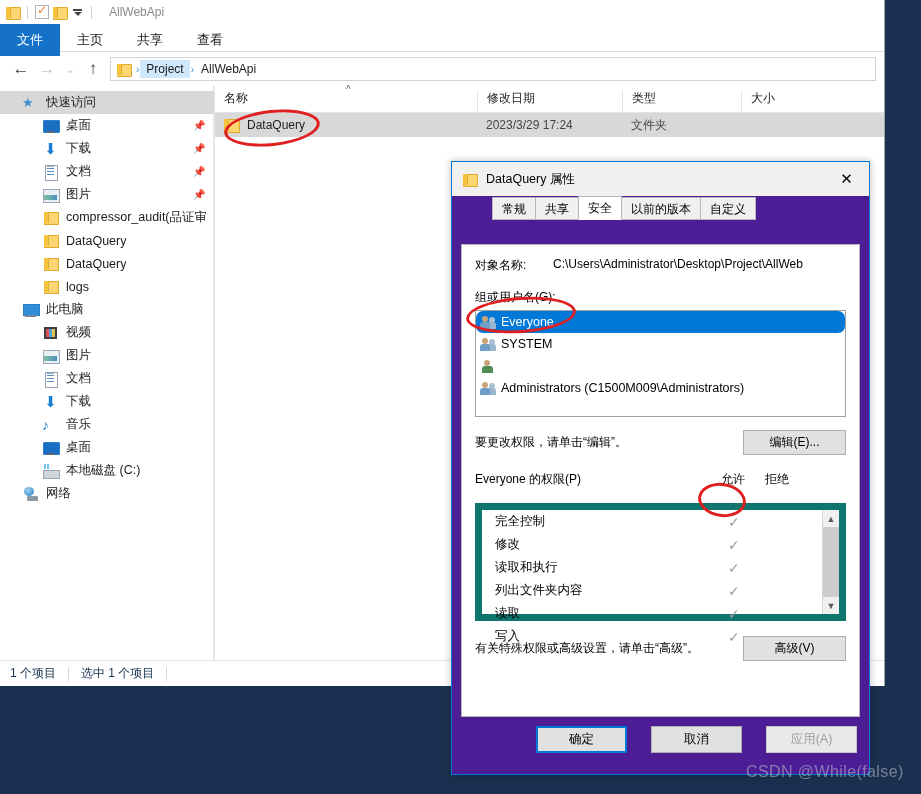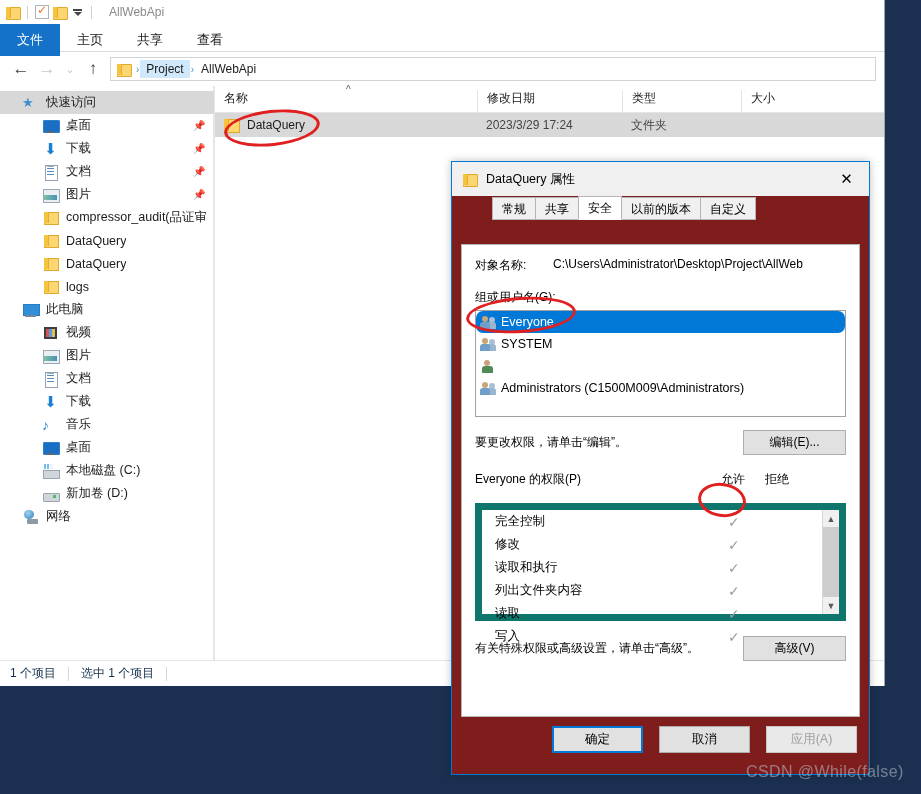--- a/index.html
+++ b/index.html
@@ -122,21 +122,21 @@
   .row-folder::after{content:"";position:absolute;left:0;top:1px;width:4px;height:12px;background:#f7c23c;border-right:1px solid #e3ae2f;}
 
   
   .statusbar { height:26px; border-top:1px solid #e2e4e6; display:flex; align-items:center;
                font-size:12px; color:#16324f; padding-left:10px; gap:0; background:#fff;}
   .st-sep { width:1px; height:14px; background:#d6d8da; margin:0 12px; }
 
   
   #dialog {
     position:absolute; left:451px; top:161px; width:419px; height:614px;
-    background:#7f1d1d; border:1px solid #0078d7; box-shadow:0 0 8px rgba(0,0,0,.25);
+    background:#4c1d95; border:1px solid #0078d7; box-shadow:0 0 8px rgba(0,0,0,.25);
   }
   .dlg-title { height:34px; display:flex; align-items:center; padding-left:11px; background:#f0f0f0; }
   .dlg-title .t { font-size:12.5px; color:#000; margin-left:9px; }
   .dlg-close { margin-left:auto; width:45px; height:33px; display:flex; align-items:center;
                justify-content:center; font-size:15px; color:#000; }
 
   .dlg-tabs { display:flex; padding-left:16px; height:24px; align-items:flex-end;
               position:relative; z-index:2;margin-left:24px; }
   .dtab { font-size:12px; color:#000; padding:3px 9px 4px; border:1px solid #b6b6b6;
           background:#f0f0f0; margin-right:-1px; height:23px; }
@@ -176,21 +176,21 @@
   .perm-list { flex:1; }
   .perm-row { height:23px; display:flex; align-items:center; font-size:12.5px; color:#000; padding-left:13px; position:relative;}
   .perm-check { position:absolute; left:246px; color:#9c9c9c; font-size:14px; }
   .pscroll { width:17px; border-left:1px solid #d6d6d6; background:#f0f0f0; position:relative; }
   .ps-arrow { height:17px; display:flex; align-items:center; justify-content:center; font-size:9px; color:#5a5a5a; background:#f0f0f0;}
   .ps-thumb { position:absolute; left:0; right:0; top:17px; height:78px; background:#cdcdcd; }
 
   .foot-note { display:flex; align-items:center; margin:14px 13px 0 13px; font-size:12px; }
 
   .dlg-buttons { position:absolute; left:0; right:0; bottom:0; height:69px; display:flex;
-                 align-items:center; justify-content:flex-end; gap:16px; padding-right:12px; }
+                 align-items:center; justify-content:flex-end; gap:24px; padding-right:12px; }
   .dbtn { width:91px; height:27px; font-size:12.5px; display:flex; align-items:center; justify-content:center;
           background:#e1e1e1; border:1px solid #adadad; color:#000; }
   .dbtn.default { border:2px solid #0078d7; background:#e1e1e1; }
   .dbtn.disabled { color:#9e9e9e; border-color:#c6c6c6; background:#e9e9e9; }
 
   
   .annot { position:absolute; border:3px solid #e02020; border-radius:50%; pointer-events:none; }
   #annot-file { left:224px; top:110px; width:96px; height:36px; transform:rotate(-6deg); }
   #annot-everyone { left:466px; top:297px; width:110px; height:36px; transform:rotate(-4deg); }
   #annot-check { left:698px; top:483px; width:48px; height:34px; transform:rotate(8deg); }
@@ -307,24 +307,20 @@
           <span class="lbl">音乐</span>
         </div>
         <div class="nav-item ind1">
           <span class="nav-ico ic-desktop"></span>
           <span class="lbl">桌面</span>
         </div>
         <div class="nav-item ind1">
           <span class="nav-ico ic-cdrive"></span>
           <span class="lbl">本地磁盘 (C:)</span>
         </div>
-        <div class="nav-item ind1">
-          <span class="nav-ico ic-hdd"></span>
-          <span class="lbl">新加卷 (D:)</span>
-        </div>
         <div class="nav-item ind0">
           <span class="nav-ico ic-net"></span>
           <span class="lbl">网络</span>
         </div>
       </div>
 
     <div class="list-pane">
       <div class="lp-head">
         <div class="col" style="width:262px">
           <span class="sortmark">^</span>

